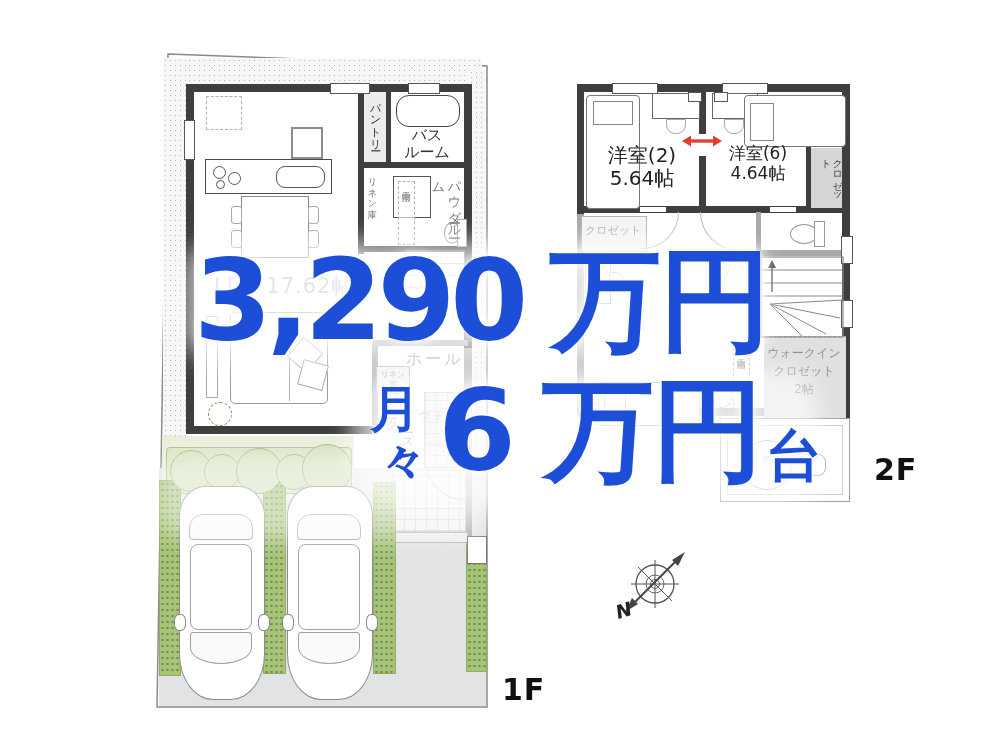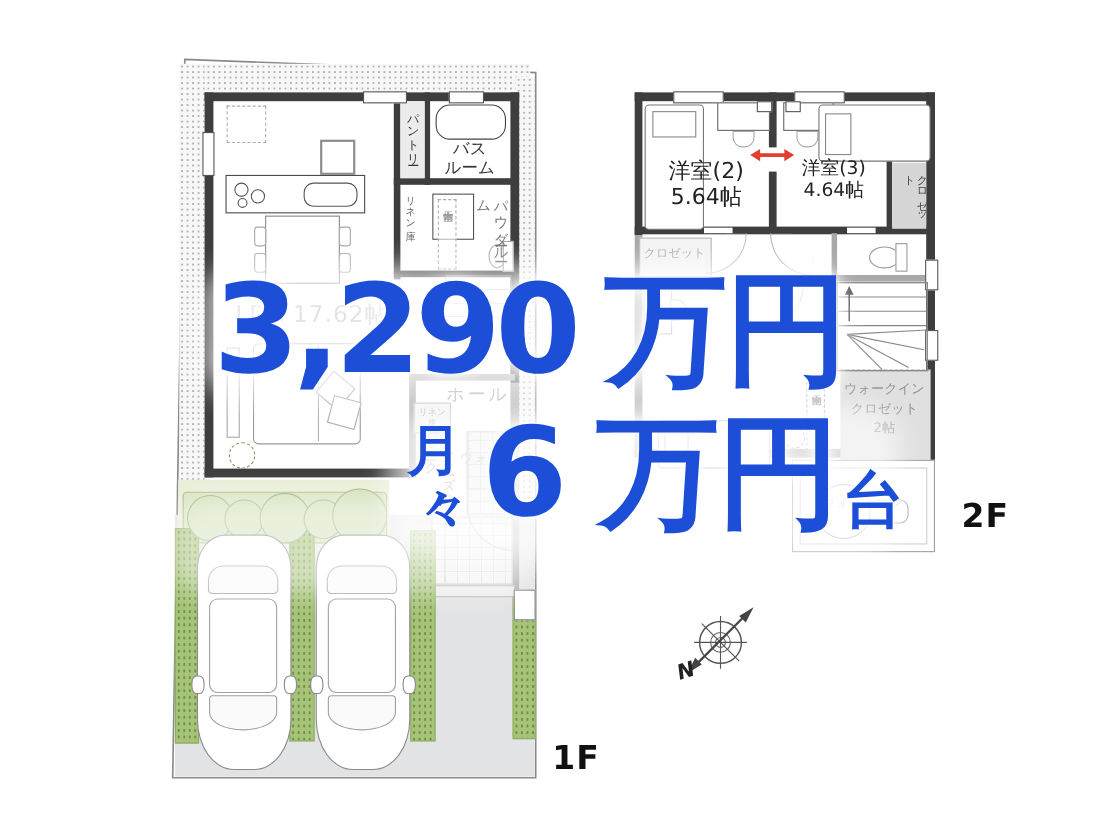--- a/index.html
+++ b/index.html
@@ -194,21 +194,21 @@
     <line x1="7" y1="9" x2="33" y2="9" stroke="#e2402e" stroke-width="3.4"></line>
     <polygon points="0,9 9,3.5 9,14.5" fill="#e2402e"></polygon>
     <polygon points="40,9 31,3.5 31,14.5" fill="#e2402e"></polygon>
   </svg>
 
   <div class="lbl" style="left:604px;top:144px;width:76px;text-align:center;font-size:20px;color:#222;z-index:4">
     <div>洋室(2)</div>
     <div>5.64帖</div>
   </div>
   <div class="lbl" style="left:720px;top:144px;width:76px;text-align:center;font-size:17px;color:#222;z-index:4">
-    <div>洋室(3)</div>
+    <div>洋室(6)</div>
     <div>4.64帖</div>
   </div>
 
   <div class="wall" style="left:806px;top:146px;width:5px;height:64px;z-index:2"></div>
   <div class="graybox" style="left:811px;top:148px;width:31px;height:60px;z-index:2"></div>
   <div class="lbl vtx" style="left:820px;top:152px;height:54px;font-size:10px;color:#444;z-index:4">クロゼット</div>
 
   <div class="thin" style="left:581px;top:216px;width:64px;height:34px;background:#f4f4f4;z-index:2"></div>
   <div class="lbl" style="left:585px;top:225px;font-size:11px;color:#b0b0b0;z-index:3">クロゼット</div>
 

